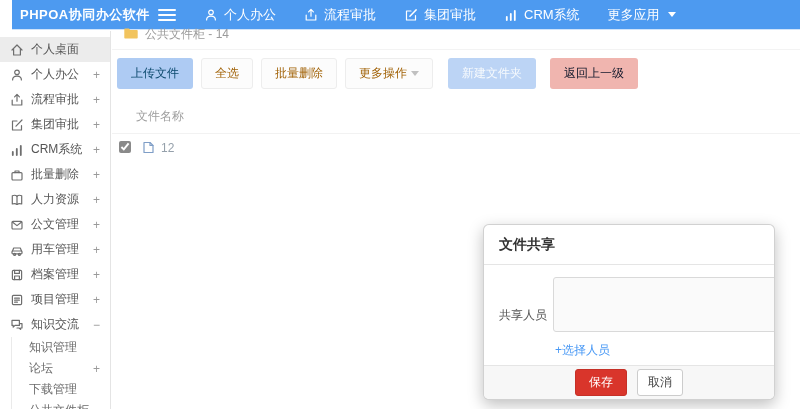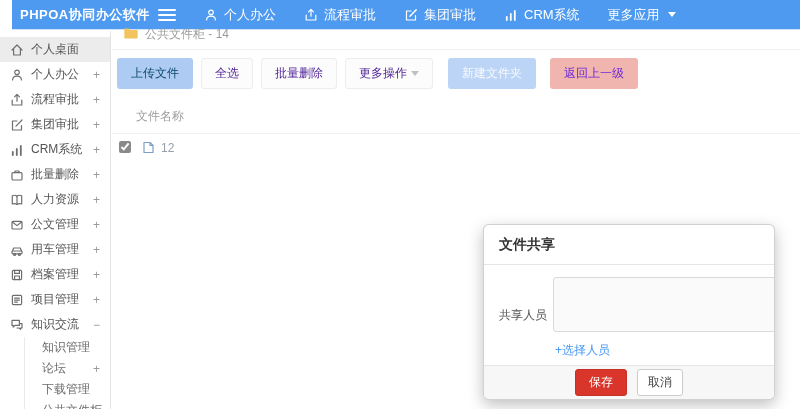--- a/index.html
+++ b/index.html
@@ -26,37 +26,37 @@
   .sidebar { position:absolute; left:0; top:31px; width:111px; height:378px;
     background:#fff; border-right:1px solid #e4e4e4; padding-top:6px; overflow:hidden; }
   .side-item { height:25px; display:flex; align-items:center; padding:0 10px;
     font-size:12px; color:#555; cursor:pointer; }
   .side-item.active { background:#ececec; }
   .side-item .sicon { width:14px; height:14px; margin-right:7px; color:#6e6e6e;
     display:flex; align-items:center; }
   .side-item .slabel { flex:1; white-space:nowrap; }
   .side-item .sexpand { color:#9a9a9a; font-size:12px; }
   .subitem { height:21px; display:flex; align-items:center;
-    margin-left:24px; border-left:1px solid #eaeaea; padding:0 10px 0 17px;
+    margin-left:11px; border-left:1px solid #eaeaea; padding:0 10px 0 17px;
     font-size:12px; color:#6b6b6b; cursor:pointer; }
   .subitem .slabel { flex:1; white-space:nowrap; }
   .subitem .sexpand { color:#9a9a9a; }
 
   
   .main { position:absolute; left:112px; top:20px; width:688px; height:378px; }
   .breadcrumb { height:30px; display:flex; align-items:center; gap:7px;
     padding:0 12px; font-size:12px; color:#9b9b9b; border-bottom:1px solid #f3f3f3; }
   .toolbar { display:flex; align-items:center; gap:8px; padding:8px 10px 10px 5px; }
   .btn { font-size:12px; border:1px solid transparent; border-radius:3px;
     padding:6px 13px; cursor:pointer; white-space:nowrap;
     font-family:"Liberation Sans","DejaVu Sans",sans-serif; }
   .btn-blue   { background:#aecbf3; color:#0c4a6e; }
   .btn-blue2  { background:#bcd4f5; color:#f7fafd; }
-  .btn-ghost  { background:#fcfcfc; border-color:#ededed; color:#4c1d95; }
-  .btn-danger { background:#f0b5af; color:#6d28d9; }
+  .btn-ghost  { background:#fcfcfc; border-color:#ededed; color:#a16207; }
+  .btn-danger { background:#f0b5af; color:#0f172a; }
   .btn .caret-g { display:inline-block; width:0; height:0; vertical-align:middle;
     border-left:4px solid transparent; border-right:4px solid transparent;
     border-top:5px solid #c0c0c0; margin-left:4px; }
   .table-head { padding:9px 0 8px 24px; font-size:12px; color:#9e9e9e;
     border-bottom:1px solid #f2f2f2; }
   .file-row { display:flex; gap:6px; padding:7px 0 7px 7px;
     font-size:12px; color:#95a0ab; }
   .file-row input { width:12px; height:12px; accent-color:#8a8a8a; }
   .file-row .ficon { display:flex; margin-left:5px; }
 

